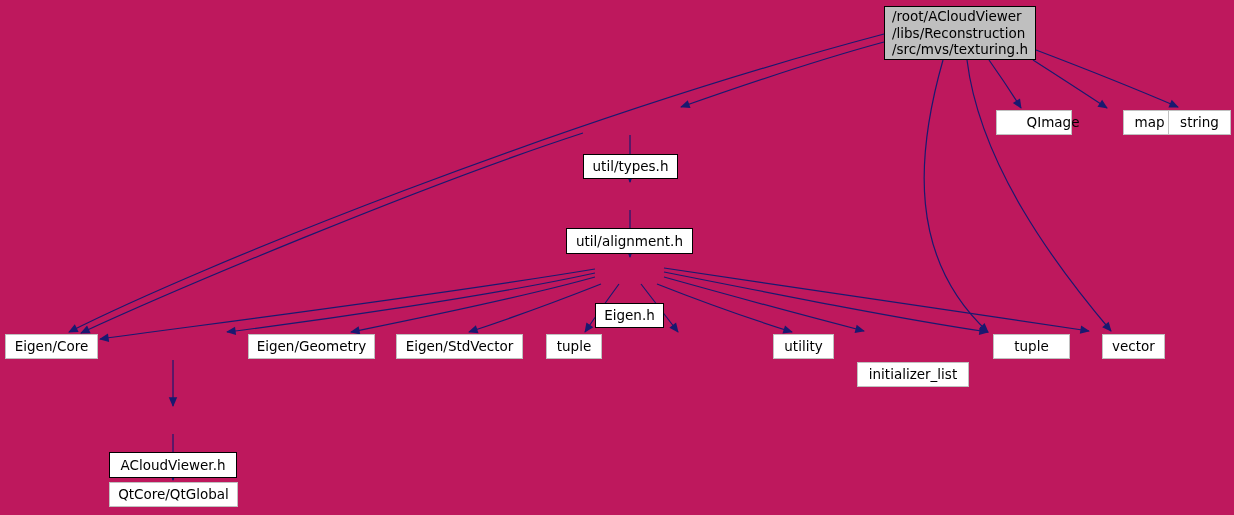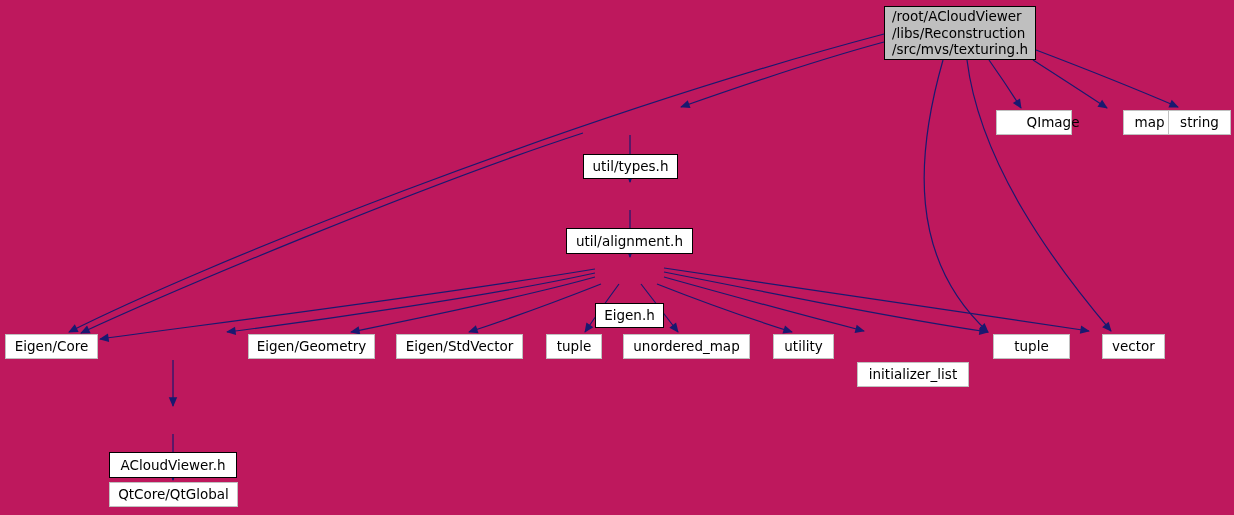--- a/index.html
+++ b/index.html
@@ -92,21 +92,20 @@
 
   <div id="n-util-types" class="node doc">util/types.h</div>
   <div id="n-util-alignment" class="node doc">util/alignment.h</div>
   <div id="n-eigen-h" class="node doc">Eigen.h</div>
   <div id="n-cvcorelibwin" class="node doc">ACloudViewer.h</div>
 
   <div id="n-eigen-core" class="node ext">Eigen/Core</div>
   <div id="n-eigen-geometry" class="node ext">Eigen/Geometry</div>
   <div id="n-eigen-stdvector" class="node ext">Eigen/StdVector</div>
   <div id="n-tuple" class="node ext">tuple</div>
-  <div id="n-unordered-map" class="node ext">unordered_map</div>
   <div id="n-utility" class="node ext">utility</div>
   <div id="n-initializer-list" class="node ext">initializer_list</div>
   <div id="n-memory" class="node ext">tuple</div>
   <div id="n-vector" class="node ext">vector</div>
   <div id="n-qimage" class="node ext">QImage</div>
   <div id="n-map" class="node ext">map</div>
   <div id="n-string" class="node ext">string</div>
   <div id="n-qtglobal" class="node ext">QtCore/QtGlobal</div>
 
 </div>

